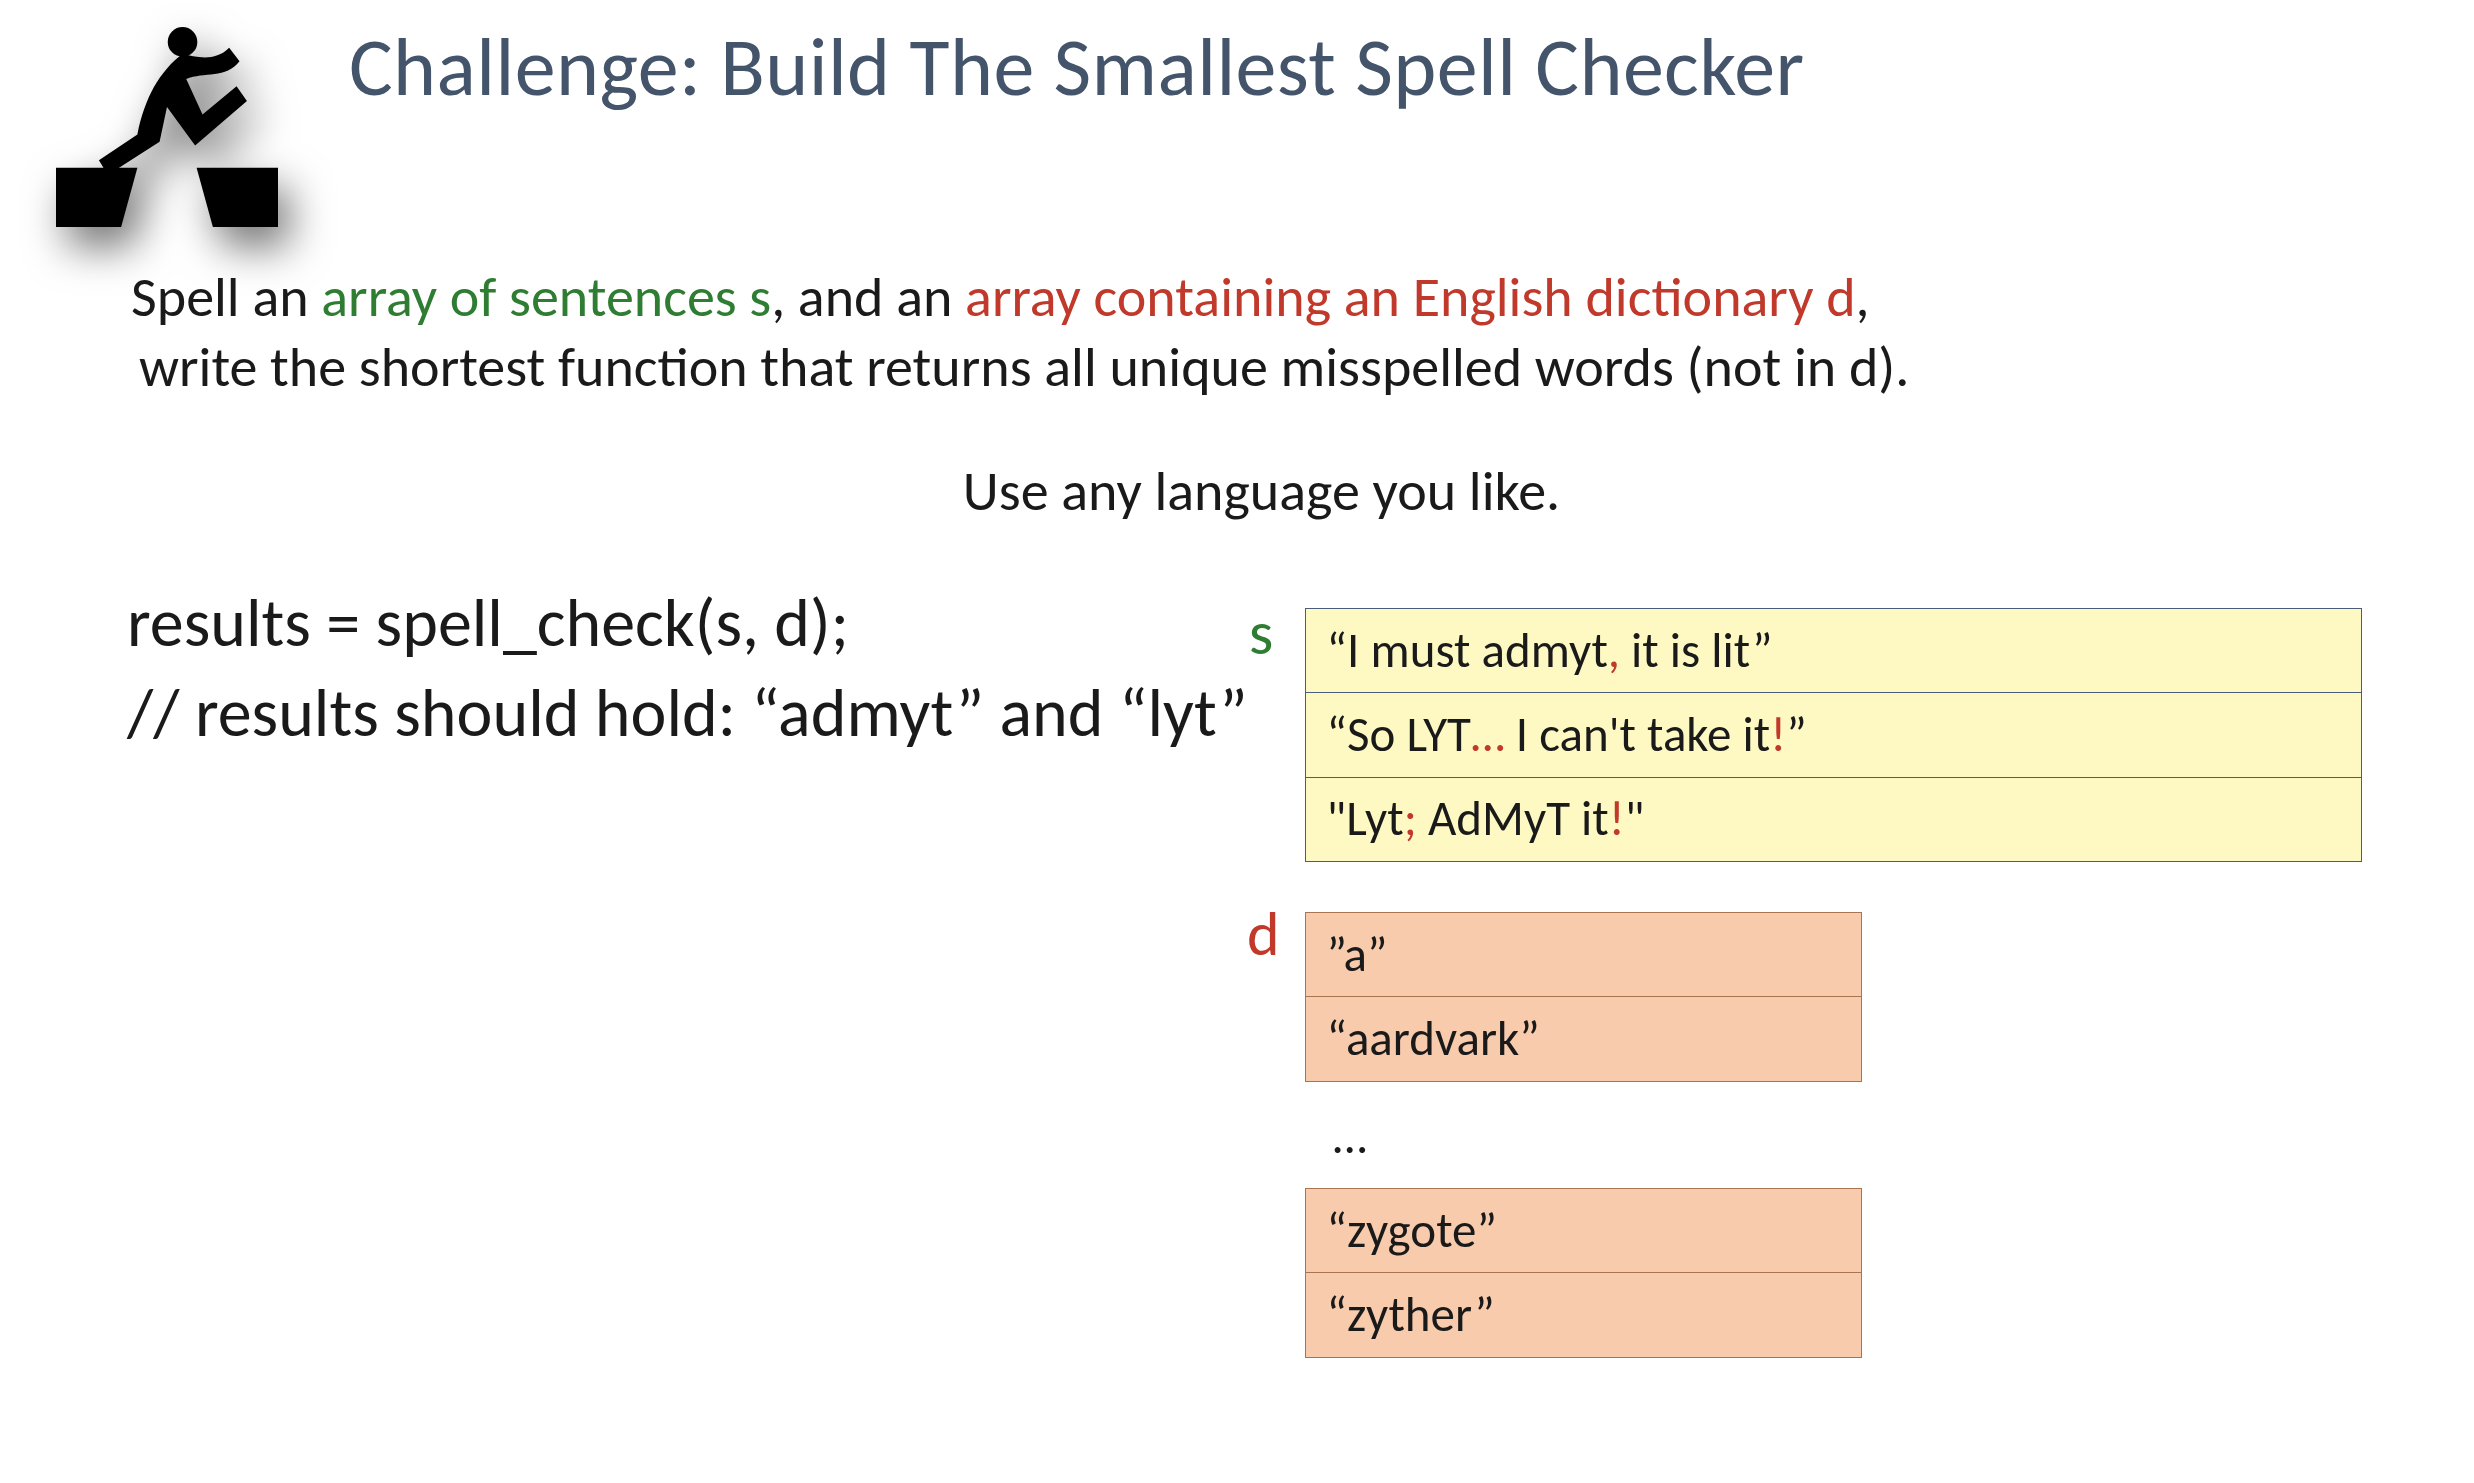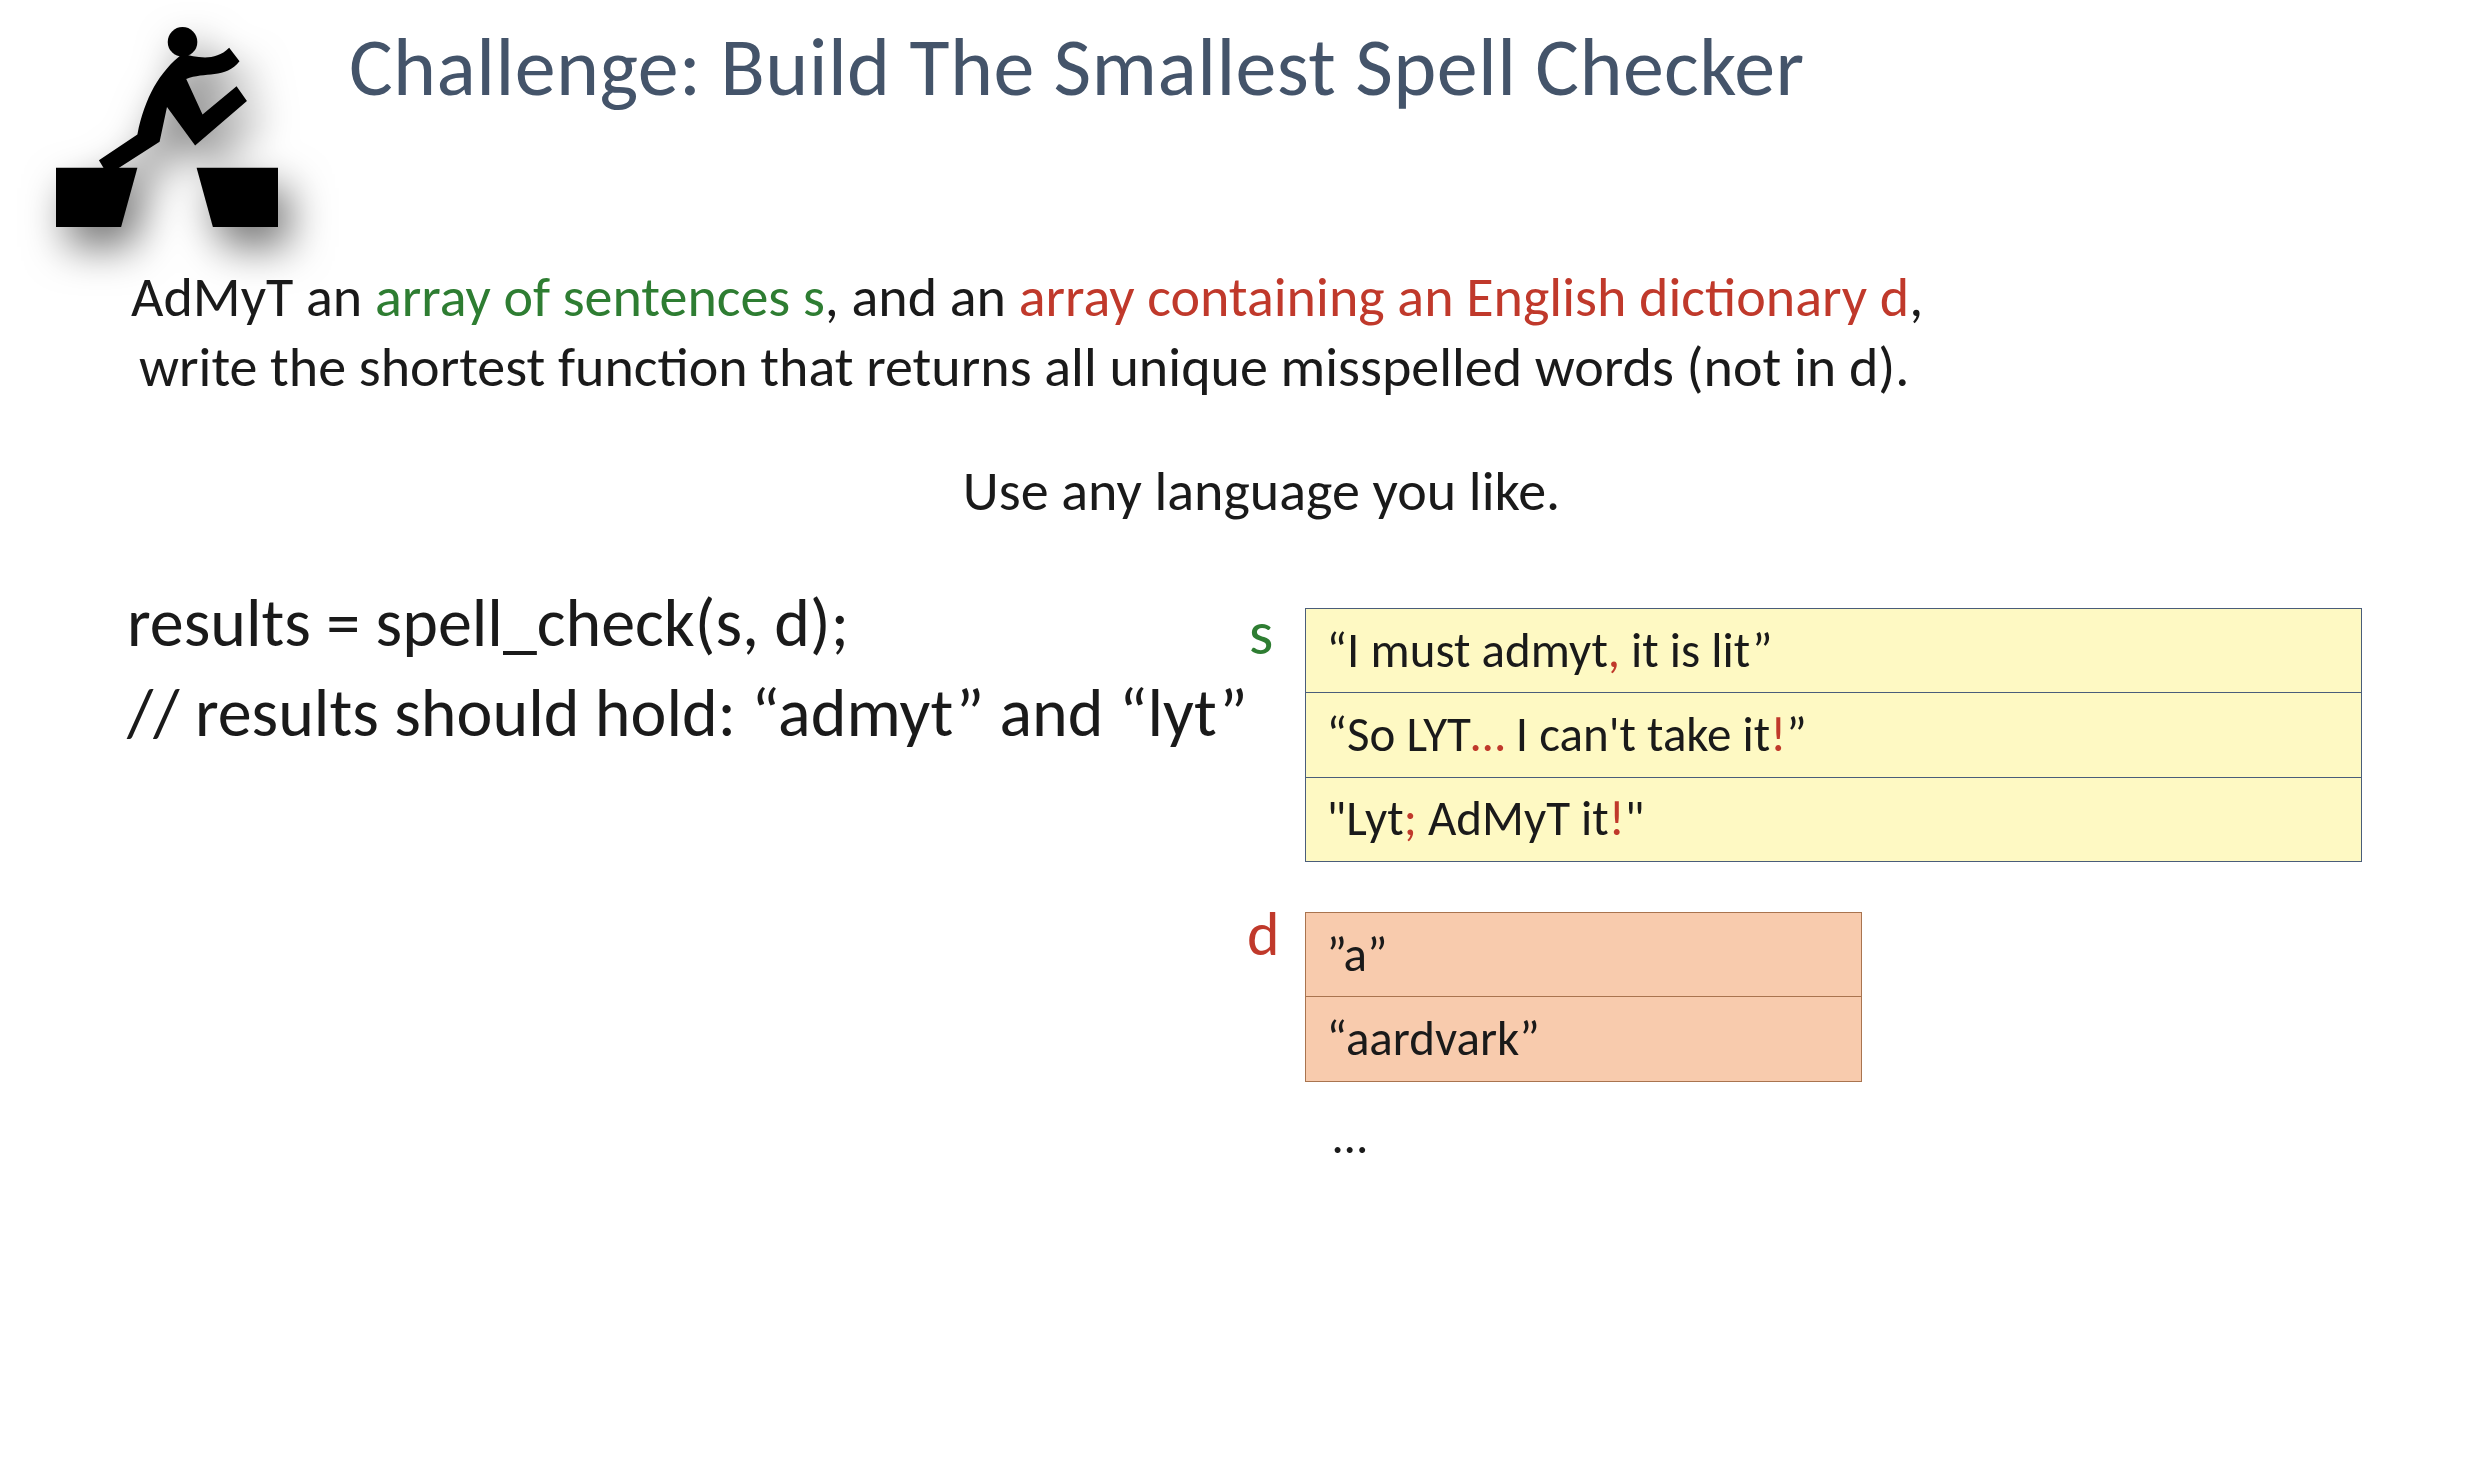--- a/index.html
+++ b/index.html
@@ -146,21 +146,21 @@
                L 176 70
                C 200 60, 230 70, 248 46
                L 234 28
                C 214 48, 188 40, 171 36 Z" fill="#000"></path>
     </svg>
     <div class="title">Challenge: Build The Smallest Spell Checker</div>
   </div>
 
   <div class="prompt">
     <div>
-      <span>AdMyT an </span><span class="green">array of sentences s</span><span>, and an </span><span class="red">array containing an English dictionary d</span><span>,</span>
+      <span>Spell an </span><span class="green">array of sentences s</span><span>, and an </span><span class="red">array containing an English dictionary d</span><span>,</span>
     </div>
     <div class="line2">write the shortest function that returns all unique misspelled words (not in d).</div>
   </div>
 
   <div class="subprompt">Use any language you like.</div>
 
   <div class="codeblock">
     <div>results = spell_check(s, d);</div>
     <div>// results should hold: “admyt” and “lyt”</div>
   </div>
@@ -177,15 +177,19 @@
       <span>"Lyt</span><span class="punct">;</span><span> AdMyT it</span><span class="punct">!</span><span>"</span>
     </div>
   </div>
 
   <div class="d-label">d</div>
   <div class="d-table d-top">
     <div class="row">”a”</div>
     <div class="row">“aardvark”</div>
   </div>
   <div class="d-ellipsis">…</div>
+  <div class="d-table d-bot">
+    <div class="row">“zygote”</div>
+    <div class="row">“zyther”</div>
+  </div>
 
 </div>
 
 
 </body></html>

